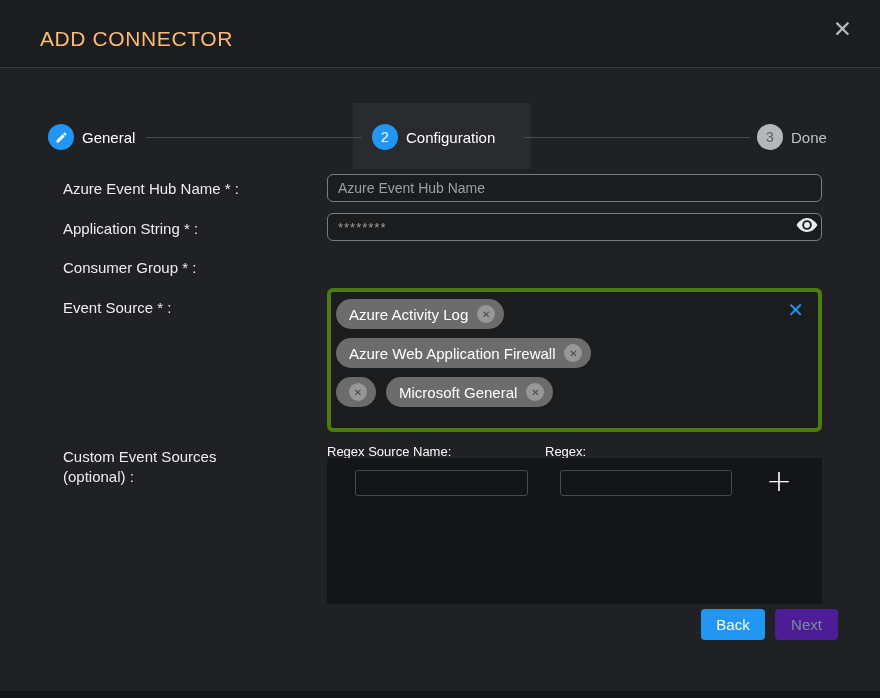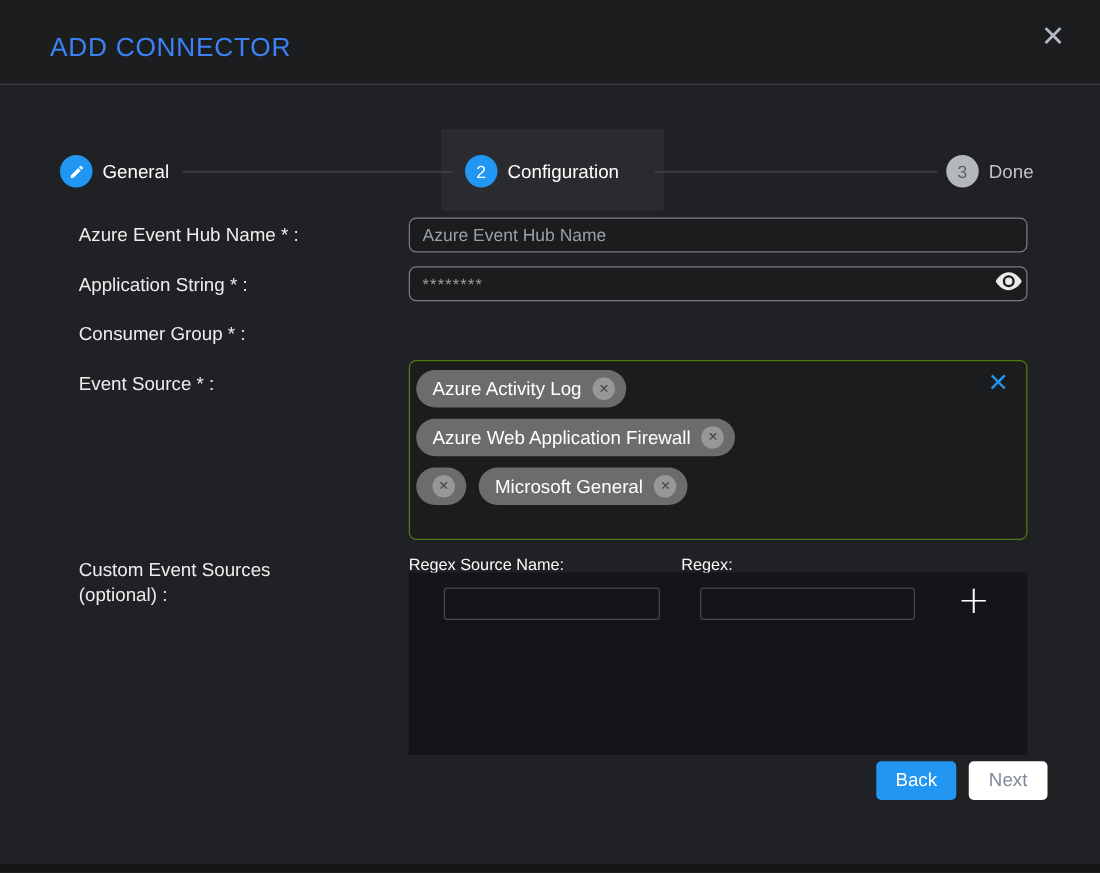--- a/index.html
+++ b/index.html
@@ -2,21 +2,21 @@
 <html><head>
 <meta charset="utf-8">
 <style>
   html,body{margin:0;padding:0;background:#202124;}
   .dialog{
     position:relative;width:880px;height:698px;background:#202124;
     font-family:"Liberation Sans",sans-serif;overflow:hidden;
   }
   
   .header{position:absolute;top:0;left:0;right:0;height:67px;background:#1c1d1f;border-bottom:1px solid #3a3b3e;}
-  .title{position:absolute;left:40px;top:27px;font-size:21px;color:#3b82f6;letter-spacing:.6px;}
+  .title{position:absolute;left:40px;top:27px;font-size:21px;color:#fdba74;letter-spacing:.6px;}
   .close-btn{position:absolute;right:28px;top:18px;font-size:23px;color:#b4bac1;cursor:pointer;line-height:1;}
   
   .step-highlight{position:absolute;left:353px;top:103px;width:178px;height:66px;background:#2a2b2e;}
   .step-circle{position:absolute;width:26px;height:26px;border-radius:50%;display:flex;align-items:center;justify-content:center;font-size:14px;top:124px;cursor:pointer;}
   .step-circle.blue{background:#2196f3;color:#fff;}
   .step-circle.gray{background:#b4b7bb;color:#5d6063;}
   .c1{left:48px;} .c2{left:372px;} .c3{left:757px;}
   .step-label{position:absolute;top:129px;font-size:15px;color:#ffffff;}
   .sl1{left:82px;} .sl2{left:406px;} .sl3{left:791px;color:#bfc2c6;}
   .connector{position:absolute;top:137px;height:1px;background:#4a4b4d;}
@@ -28,42 +28,42 @@
   .text-input{position:absolute;left:327px;width:495px;height:28px;box-sizing:border-box;
     background:#1b1c1e;border:1px solid #7a7c7e;border-radius:6px;color:#86efac;
     font-size:14px;padding:0 36px 0 10px;font-family:"Liberation Sans",sans-serif;outline:none;}
   .text-input::placeholder{color:#9aa0a3;}
   .ti1{top:174px;} .ti2{top:213px;} .ti3{top:251px;}
   .masked{color:#9e9e9e;font-size:13px;letter-spacing:1px;}
   .eye-btn{position:absolute;left:796px;top:217px;width:24px;height:20px;cursor:pointer;}
   .eye-btn svg{width:22px;height:16px;fill:#e8eaec;}
   
   .es-box{position:absolute;left:327px;top:288px;width:495px;height:144px;box-sizing:border-box;
-    background:#1b1c1e;border:1px solid #4d7c0f;border-radius:6px;padding:7px 40px 7px 5px;}
+    background:#1b1c1e;border:4px solid #4d7c0f;border-radius:6px;padding:7px 40px 7px 5px;}
   .es-clear{position:absolute;right:14px;top:8px;font-size:20px;color:#2196f3;cursor:pointer;line-height:1;}
   .tag-row{display:flex;gap:10px;margin-bottom:9px;}
   .tag{display:inline-flex;align-items:center;gap:9px;background:#6c6c6c;color:#fff;
     border-radius:16px;padding:5px 9px 5px 13px;font-size:15px;height:30px;box-sizing:border-box;white-space:nowrap;}
   .tag-x{width:18px;height:18px;border-radius:50%;background:#979797;color:#454545;
     display:flex;align-items:center;justify-content:center;font-size:10px;cursor:pointer;flex:none;}
   
   .small-label{position:absolute;top:444px;font-size:13px;color:#fbfbfb;}
   .cl-name{left:327px;} .cl-regex{left:545px;}
   .custom-panel{position:absolute;left:327px;top:458px;width:495px;height:146px;background:#141518;}
   .custom-input{position:absolute;top:12px;height:26px;box-sizing:border-box;background:transparent;
     border:1px solid #47494c;border-radius:3px;color:#fff;padding:0 8px;font-size:13px;
     font-family:"Liberation Sans",sans-serif;outline:none;}
   .ci-name{left:28px;width:173px;} .ci-regex{left:233px;width:172px;}
   .add-btn{position:absolute;right:30px;top:6px;color:#fff;font-size:31px;font-weight:100;
     line-height:32px;cursor:pointer;font-family:"DejaVu Sans",sans-serif;}
   
   .btn{position:absolute;top:609px;height:31px;border-radius:4px;font-size:15px;border:none;
     cursor:pointer;font-family:"Liberation Sans",sans-serif;}
   .btn-back{left:701px;width:64px;background:#2196f3;color:#ffffff;}
-  .btn-next{left:775px;width:63px;background:#ffffff;color:#7c8b9a;}
+  .btn-next{left:775px;width:63px;background:#4c1d95;color:#7c8b9a;}
   .bottom-strip{position:absolute;left:0;right:0;bottom:0;height:7px;background:#141517;}
 </style>
 </head>
 <body>
 
 <div class="dialog">
 
   <div class="header">
     <div class="title">ADD CONNECTOR</div>
     <div class="close-btn">✕</div>

